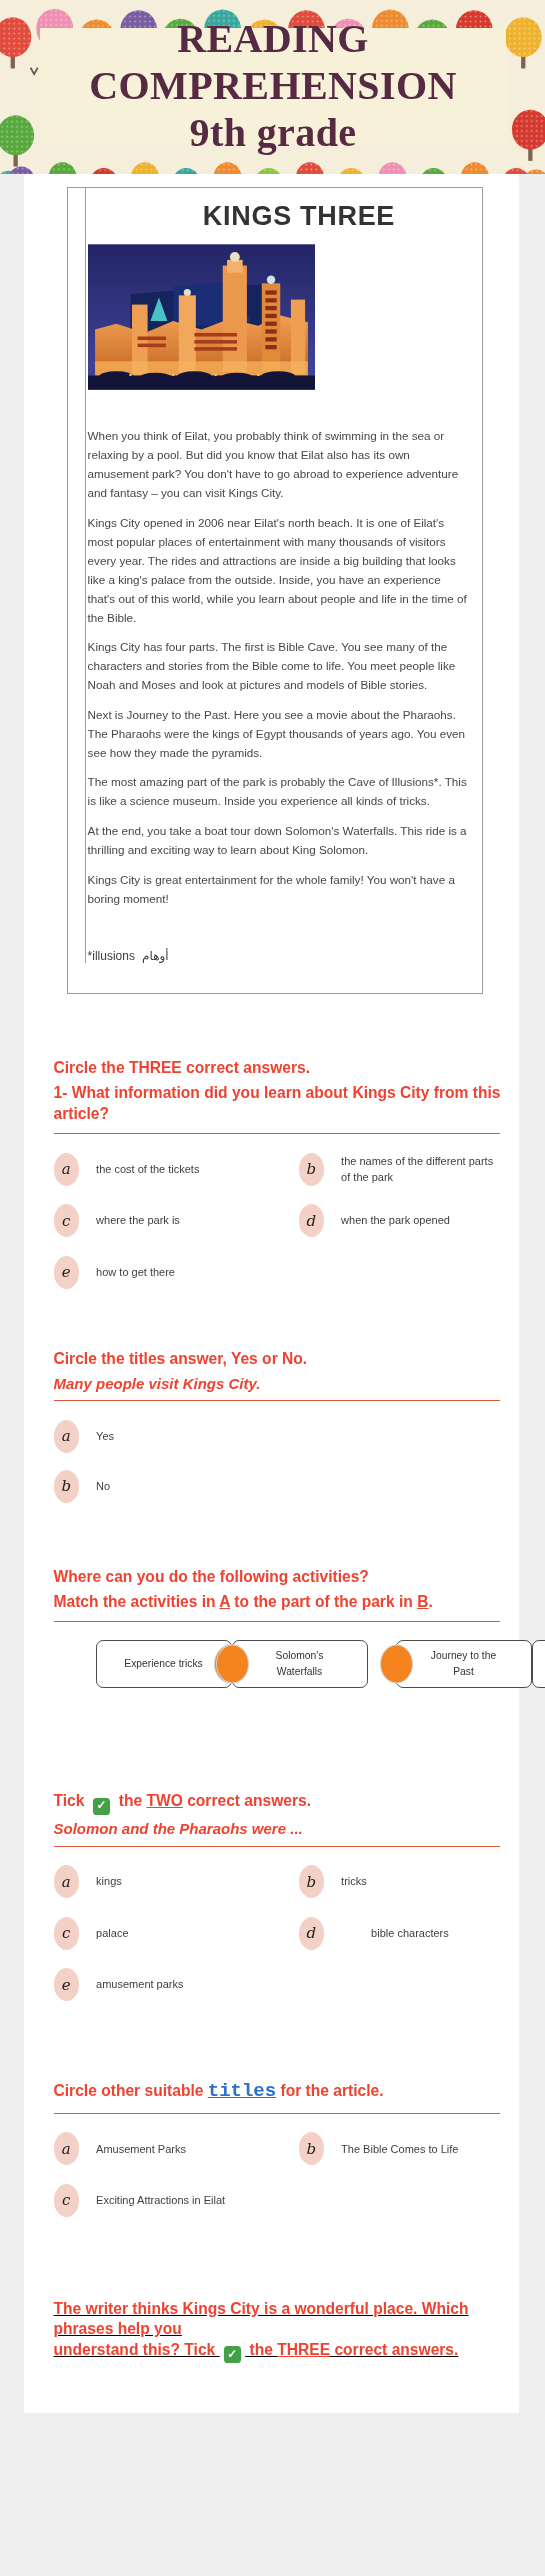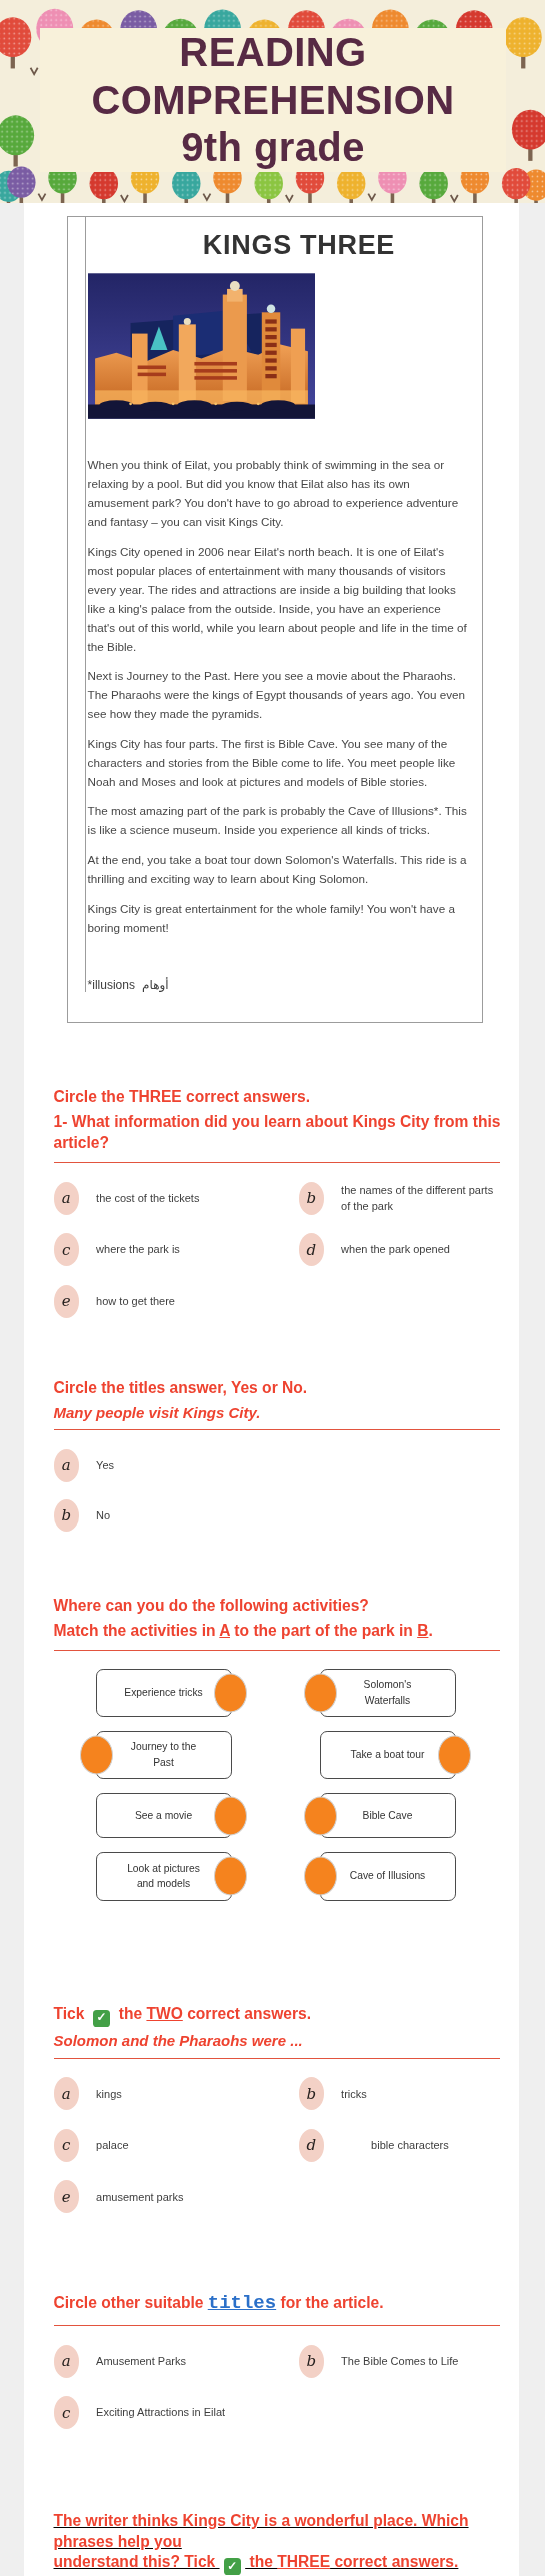--- a/index.html
+++ b/index.html
@@ -3,21 +3,21 @@
 <meta charset="utf-8">
 <style>
   html,body{margin:0;padding:0;}
   body{
     width:546px;
     background:#efefef;
     font-family:"Liberation Sans",sans-serif;
     -webkit-font-smoothing:antialiased;
   }
   
-  .header{position:relative;height:203px;background:#f4eedb;overflow:hidden;}
+  .header{position:relative;height:174px;background:#f4eedb;overflow:hidden;font-family:Liberation Serif, serif;}
   .header svg{position:absolute;left:0;top:0;}
   .banner{
     position:absolute;left:40px;right:40px;top:28.4px;bottom:31px;
     background:#f8f1da;display:flex;flex-direction:column;
     align-items:center;justify-content:center;text-align:center;
   }
   .banner .t{
     color:#572a44;font-weight:bold;font-size:40px;line-height:1.18;
     letter-spacing:0.4px;
   }
@@ -54,21 +54,21 @@
   .opts.one-col{grid-template-columns:1fr;row-gap:17px;}
   .opt{display:flex;align-items:center;gap:17px;cursor:pointer;}
   .badge{
     flex:0 0 25.6px;width:25.6px;height:33px;background:#f3d1c6;border-radius:50%;
     display:flex;align-items:center;justify-content:center;
     font-family:"DejaVu Serif",serif;font-style:italic;font-size:15px;color:#26211f;
   }
   .opt .label{font-size:11px;color:#3e3e3e;line-height:1.5;}
   .opt .label.indent{margin-left:30px;}
   
-  .match{margin-left:42px;width:360px;display:flex;flex-direction:column;gap:14px;}
+  .match{margin-left:42px;width:360px;display:flex;gap:28px;}
   .mrow{display:flex;justify-content:space-between;align-items:stretch;}
   .mbox{
     position:relative;width:136px;box-sizing:border-box;min-height:45px;
     border:0.7px solid #4a4a4a;border-radius:7.1px;background:#fff;
     display:flex;align-items:center;justify-content:center;text-align:center;
     font-size:10.3px;color:#333;line-height:1.55;padding:7.1px 23.5px;cursor:pointer;
   }
   .dot{
     position:absolute;top:50%;transform:translateY(-50%);
     width:31px;height:37px;border-radius:50%;
@@ -220,22 +220,22 @@
             <circle cx="60" cy="184" r="2"></circle>
             <circle cx="120" cy="184" r="2"></circle>
           <circle cx="180" cy="184" r="2"></circle>
             <circle cx="240" cy="184" r="2"></circle>
           </g>
       </svg>
 
       <div class="paras">
         <p>When you think of Eilat, you probably think of swimming in the sea or relaxing by a pool. But did you know that Eilat also has its own amusement park? You don't have to go abroad to experience adventure and fantasy – you can visit Kings City.</p>
         <p>Kings City opened in 2006 near Eilat's north beach. It is one of Eilat's most popular places of entertainment with many thousands of visitors every year. The rides and attractions are inside a big building that looks like a king's palace from the outside. Inside, you have an experience that's out of this world, while you learn about people and life in the time of the Bible.</p>
+        <p>Kings City has four parts. The first is Bible Cave. You see many of the characters and stories from the Bible come to life. You meet people like Noah and Moses and look at pictures and models of Bible stories.</p>
         <p>Next is Journey to the Past. Here you see a movie about the Pharaohs. The Pharaohs were the kings of Egypt thousands of years ago. You even see how they made the pyramids.</p>
-        <p>Kings City has four parts. The first is Bible Cave. You see many of the characters and stories from the Bible come to life. You meet people like Noah and Moses and look at pictures and models of Bible stories.</p>
         <p>The most amazing part of the park is probably the Cave of Illusions*. This is like a science museum. Inside you experience all kinds of tricks.</p>
         <p>At the end, you take a boat tour down Solomon's Waterfalls. This ride is a thrilling and exciting way to learn about King Solomon.</p>
         <p>Kings City is great entertainment for the whole family! You won't have a boring moment!</p>
       </div>
       <div class="footnote">
         <span>*illusions</span><span class="ar">أوهام</span>
       </div>
     </div>
   </div>
 

